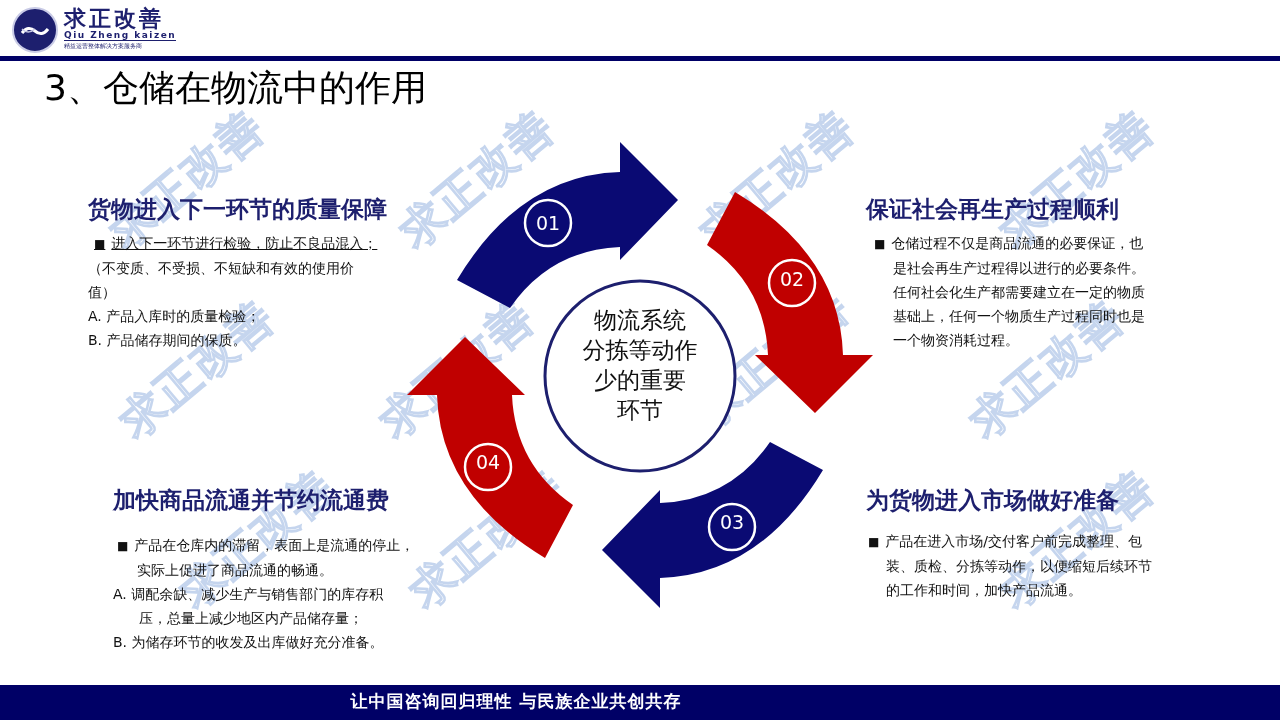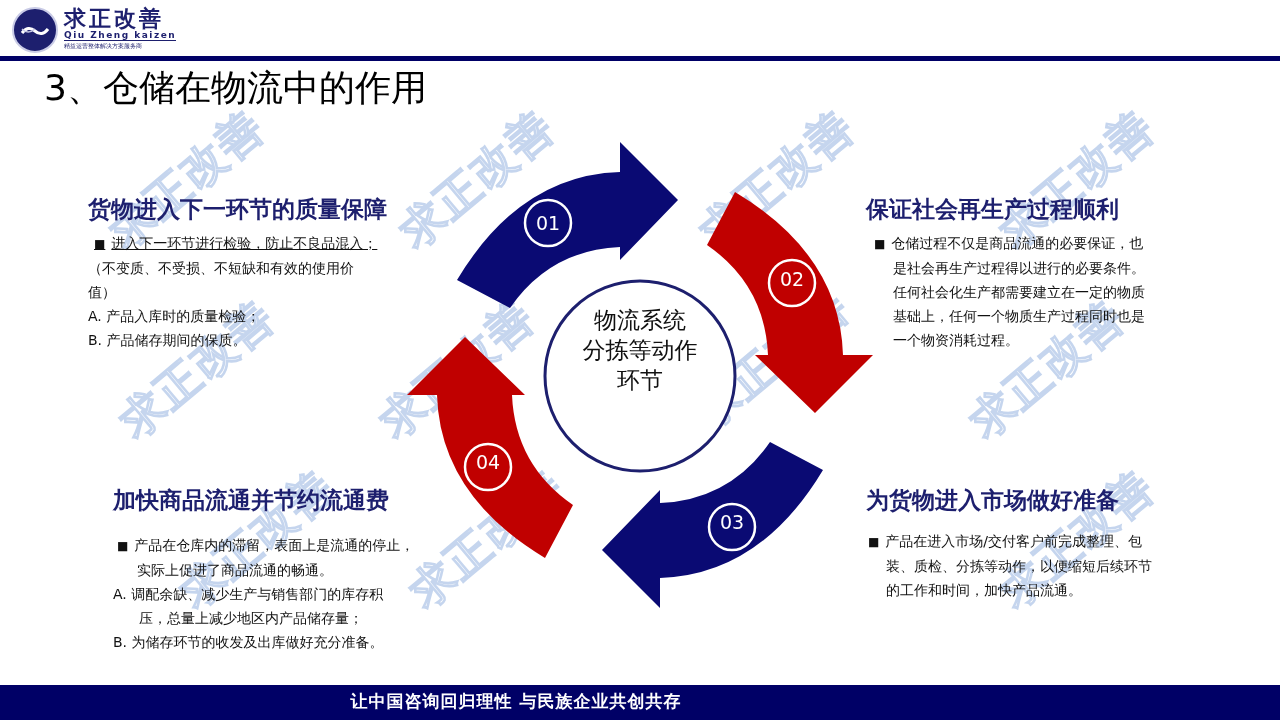--- a/index.html
+++ b/index.html
@@ -85,20 +85,21 @@
     <text x="548" y="230">01</text>
     <text x="792" y="286">02</text>
     <text x="732" y="529">03</text>
     <text x="488" y="469">04</text>
   </g>
 </svg>
 
 <div class="abs center-text">
   <div>物流系统</div>
   <div>分拣等动作</div>
+  <div>少的重要</div>
   <div>环节</div>
 </div>
 
 <div class="abs" style="left:88px;top:194px;">
   <div class="sec-title">货物进入下一环节的质量保障</div>
   <div class="sec-body" style="margin-top:7px;">
     <div class="bul" style="margin-left:6px;text-decoration:underline;">进入下一环节进行检验，防止不良品混入；</div>
     <div>（不变质、不受损、不短缺和有效的使用价</div>
     <div>值）</div>
     <div>A.  产品入库时的质量检验；</div>

